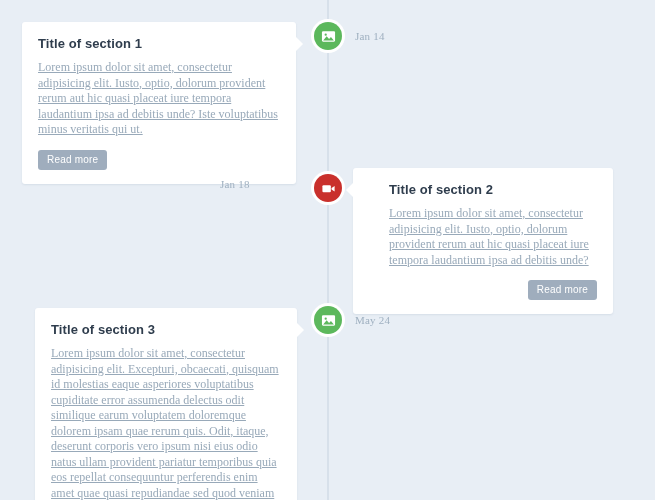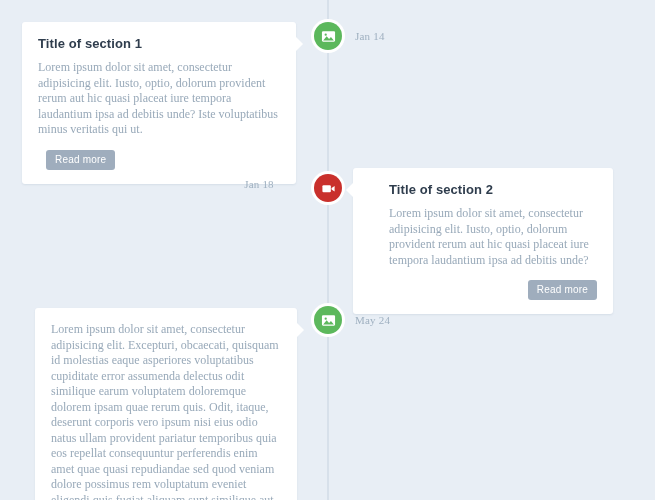--- a/index.html
+++ b/index.html
@@ -57,21 +57,21 @@
   .date-label {
     position: absolute;
     font-family: "Liberation Serif", "DejaVu Serif", serif;
     font-size: 11px;
     color: #9fb0c0;
     letter-spacing: 0.2px;
     white-space: nowrap;
     z-index: 3;
   }
   .date-label.right { text-align: center; }
-  .date-label.left  { text-align: center; }
+  .date-label.left  { text-align: left; }
 
   
   .card {
     position: absolute;
     background: #ffffff;
     border-radius: 3px;
     box-shadow: 0 1px 2px rgba(120,140,160,0.16);
     box-sizing: border-box;
     padding: 14px 16px 14px 16px;
     z-index: 2;
@@ -83,22 +83,23 @@
     color: #2f3d4d;
     margin: 0 0 9px 0;
     letter-spacing: 0.1px;
   }
   .card-body {
     font-family: "Liberation Serif", "DejaVu Serif", serif;
     font-size: 12px;
     line-height: 15.5px;
     color: #98a9b9;
     margin: 0 0 12px 0;
-  }
-  .card-actions { display: flex; margin-left: 8px; }
+    text-decoration: underline;
+  }
+  .card-actions { display: flex; }
   .card-actions.align-left  { justify-content: flex-start; }
   .card-actions.align-right { justify-content: flex-end; }
 
   .btn-read-more {
     display: inline-block;
     background: #9fadbd;
     color: #ffffff;
     font-family: "Liberation Sans", "DejaVu Sans", sans-serif;
     font-size: 10px;
     border: none;
@@ -193,20 +194,21 @@
       </div>
     </div>
 
     <div class="date-label left">Jan 18</div>
   </div>
 
   <div id="entry-2">
 
     <div class="card side-left">
       <span class="pointer"></span>
+      <h3 class="card-title">Title of section 3</h3>
       <p class="card-body">Lorem ipsum dolor sit amet, consectetur adipisicing elit. Excepturi, obcaecati, quisquam id molestias eaque asperiores voluptatibus cupiditate error assumenda delectus odit similique earum voluptatem doloremque dolorem ipsam quae rerum quis. Odit, itaque, deserunt corporis vero ipsum nisi eius odio natus ullam provident pariatur temporibus quia eos repellat consequuntur perferendis enim amet quae quasi repudiandae sed quod veniam dolore possimus rem voluptatum eveniet eligendi quis fugiat aliquam sunt similique aut adipisci.</p>
 
     </div>
 
     <div class="marker green">
       <div class="marker-inner">
         <svg width="15" height="15" viewBox="0 0 16 16" aria-hidden="true">
           <rect x="1" y="2.5" width="14" height="11" rx="1.2" fill="#ffffff"></rect>
           <circle cx="5" cy="6" r="1.2" fill="#5cb85c"></circle>
           <path d="M2.3 12.2 L6 7.6 L8.6 10.6 L10.6 8.6 L13.7 12.2 Z" fill="#5cb85c"></path>

